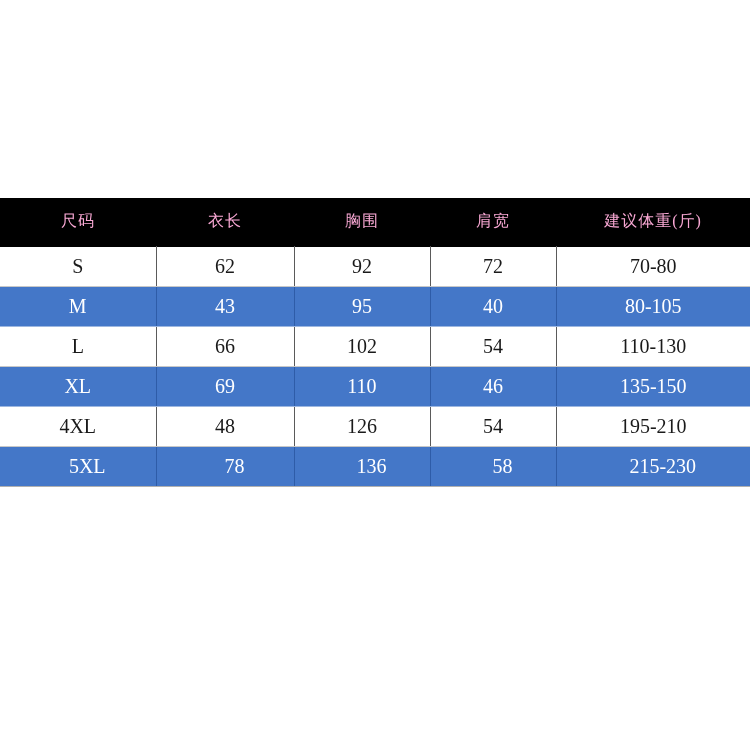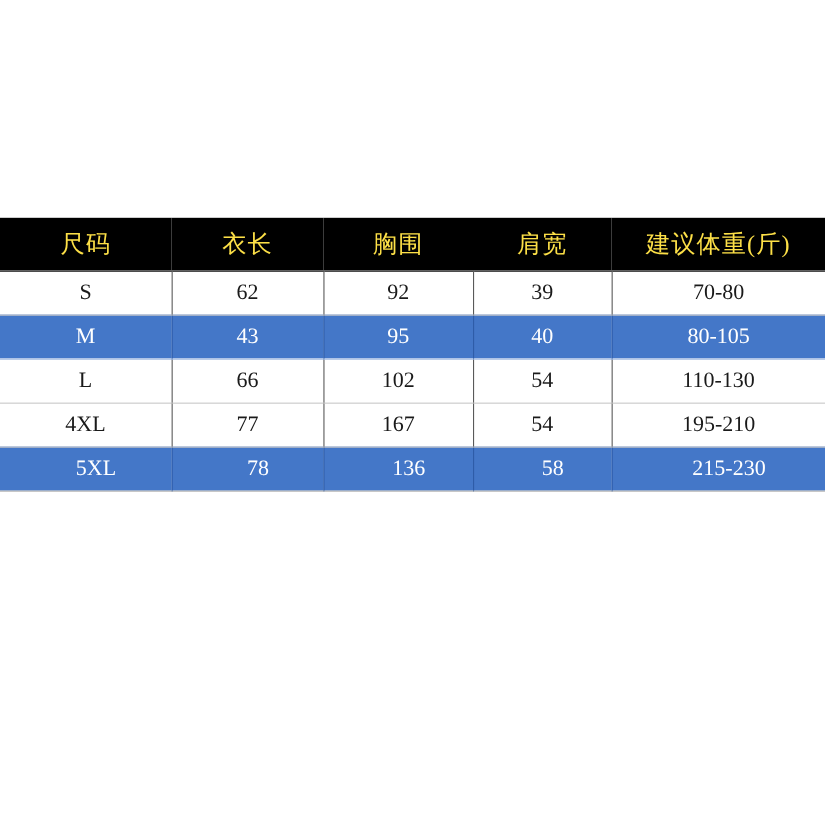--- a/index.html
+++ b/index.html
@@ -32,22 +32,22 @@
   table.size-chart col.c-length { width: 138px; }
   table.size-chart col.c-bust   { width: 136px; }
   table.size-chart col.c-shoulder { width: 126px; }
   table.size-chart col.c-weight { width: 194px; }
 
   thead tr.header-row {
     background: #000000;
     height: 48px;
   }
   thead th {
-    color: #fde047;
-    font-size: 22px;
+    color: #f9a8d4;
+    font-size: 16px;
     font-weight: normal;
     text-align: center;
     vertical-align: middle;
     letter-spacing: 1px;
     border: none;
     padding: 4px;
   }
 
   tbody tr {
     height: 40px;
@@ -116,41 +116,48 @@
         <th>胸围</th>
         <th>肩宽</th>
         <th>建议体重(斤)</th>
       </tr>
     </thead>
     <tbody>
       <tr class="row-white">
         <td>S</td>
         <td>62</td>
         <td>92</td>
-        <td>39</td>
+        <td>72</td>
         <td>70-80</td>
       </tr>
       <tr class="row-blue">
         <td>M</td>
         <td>43</td>
         <td>95</td>
         <td>40</td>
         <td>80-105</td>
       </tr>
       <tr class="row-white">
         <td>L</td>
         <td>66</td>
         <td>102</td>
         <td>54</td>
         <td>110-130</td>
       </tr>
+      <tr class="row-blue">
+        <td>XL</td>
+        <td>69</td>
+        <td>110</td>
+        <td>46</td>
+        <td>135-150</td>
+      </tr>
       <tr class="row-white">
         <td>4XL</td>
-        <td>77</td>
-        <td>167</td>
+        <td>48</td>
+        <td>126</td>
         <td>54</td>
         <td>195-210</td>
       </tr>
       <tr class="row-blue">
         <td>5XL</td>
         <td>78</td>
         <td>136</td>
         <td>58</td>
         <td>215-230</td>
       </tr>

